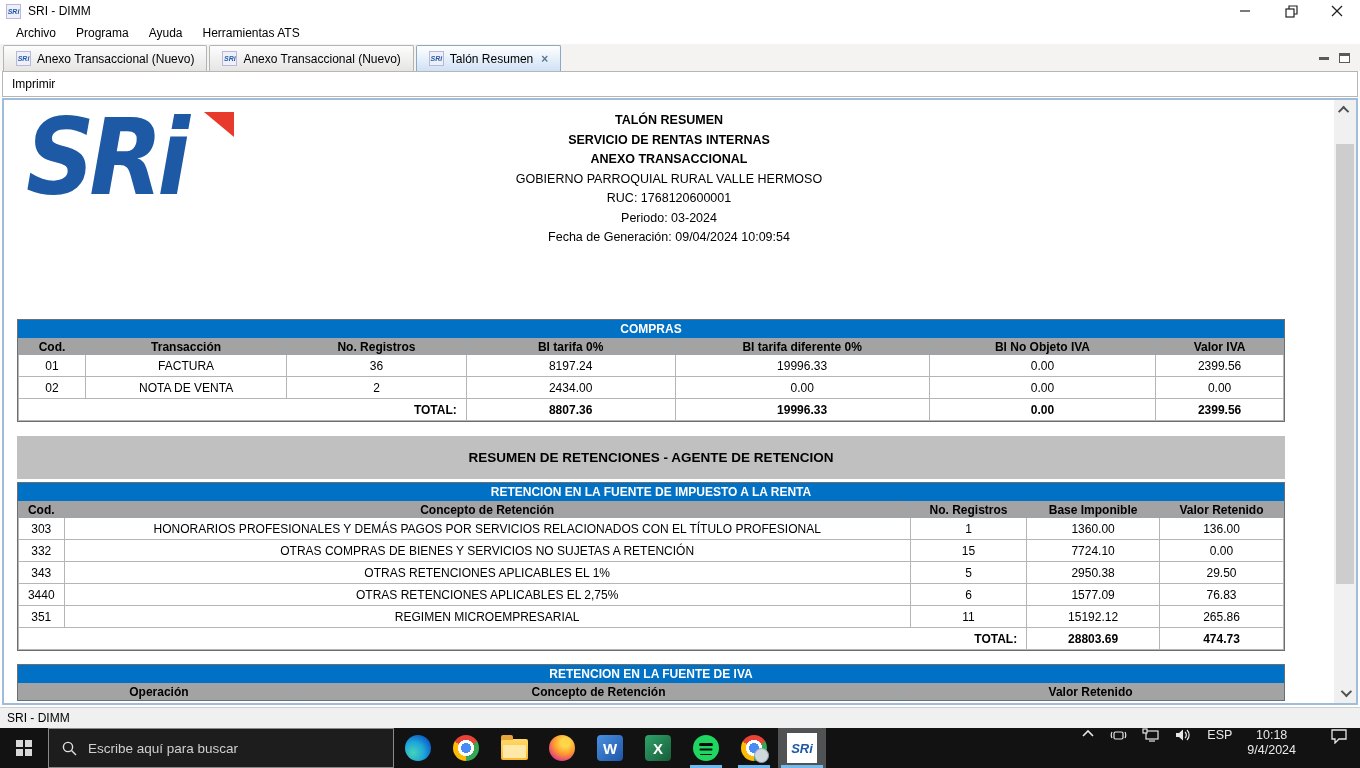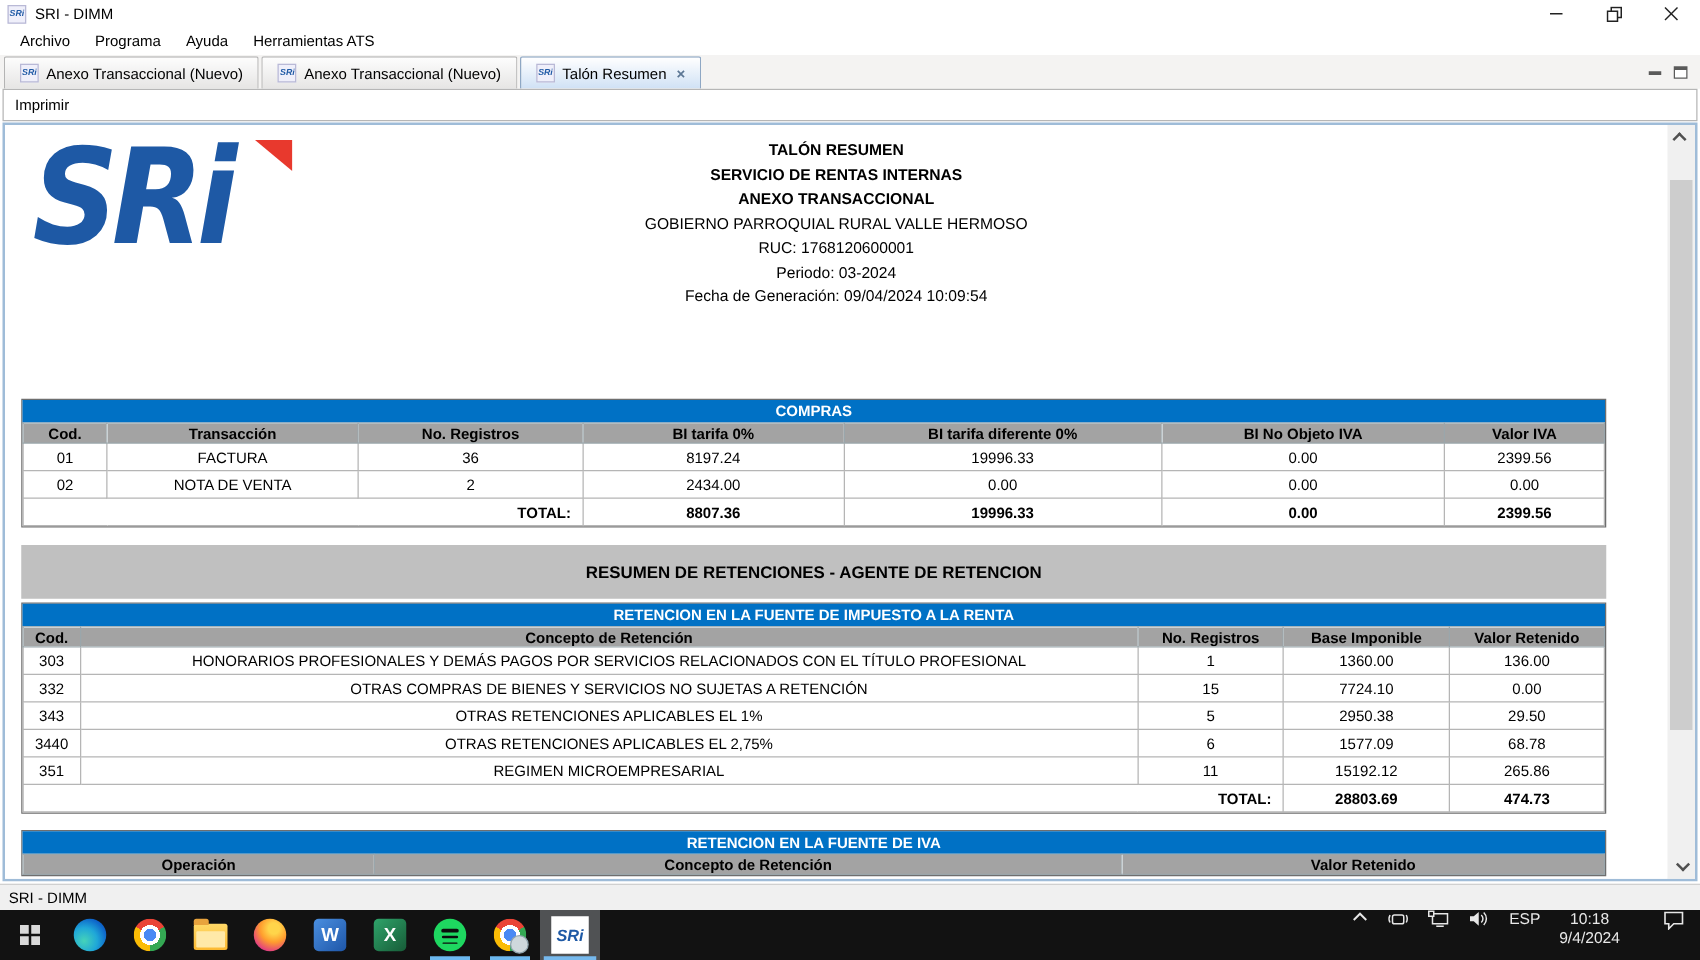--- a/index.html
+++ b/index.html
@@ -293,21 +293,21 @@
           <td>OTRAS RETENCIONES APLICABLES EL 1%</td>
           <td>5</td>
           <td>2950.38</td>
           <td>29.50</td>
         </tr>
         <tr>
           <td>3440</td>
           <td>OTRAS RETENCIONES APLICABLES EL 2,75%</td>
           <td>6</td>
           <td>1577.09</td>
-          <td>68.78</td>
+          <td>76.83</td>
         </tr>
         <tr>
           <td>351</td>
           <td>REGIMEN MICROEMPRESARIAL</td>
           <td>11</td>
           <td>15192.12</td>
           <td>265.86</td>
         </tr>
         <tr class="total">
           <td class="tlabel" colspan="3">TOTAL:</td>
@@ -354,20 +354,27 @@
 
 <div class="taskbar">
   <div class="start">
     <span class="winlogo">
         <span></span>
         <span></span>
         <span></span>
         <span></span>
       </span>
   </div>
+  <div class="tb-search">
+    <svg width="15" height="15" viewBox="0 0 15 15">
+      <circle cx="6" cy="6" r="4.6" fill="none" stroke="#e0e0e0" stroke-width="1.4"></circle>
+      <line x1="9.5" y1="9.5" x2="14" y2="14" stroke="#e0e0e0" stroke-width="1.4"></line>
+    </svg>
+    <input type="text" placeholder="Escribe aquí para buscar" style="">
+  </div>
   <div class="tb-btn">
       <span class="ic ic-edge"></span>
     </div>
   <div class="tb-btn">
       <span class="ic ic-chrome"></span>
     </div>
   <div class="tb-btn">
       <span class="ic-folder"></span>
     </div>
   <div class="tb-btn">

